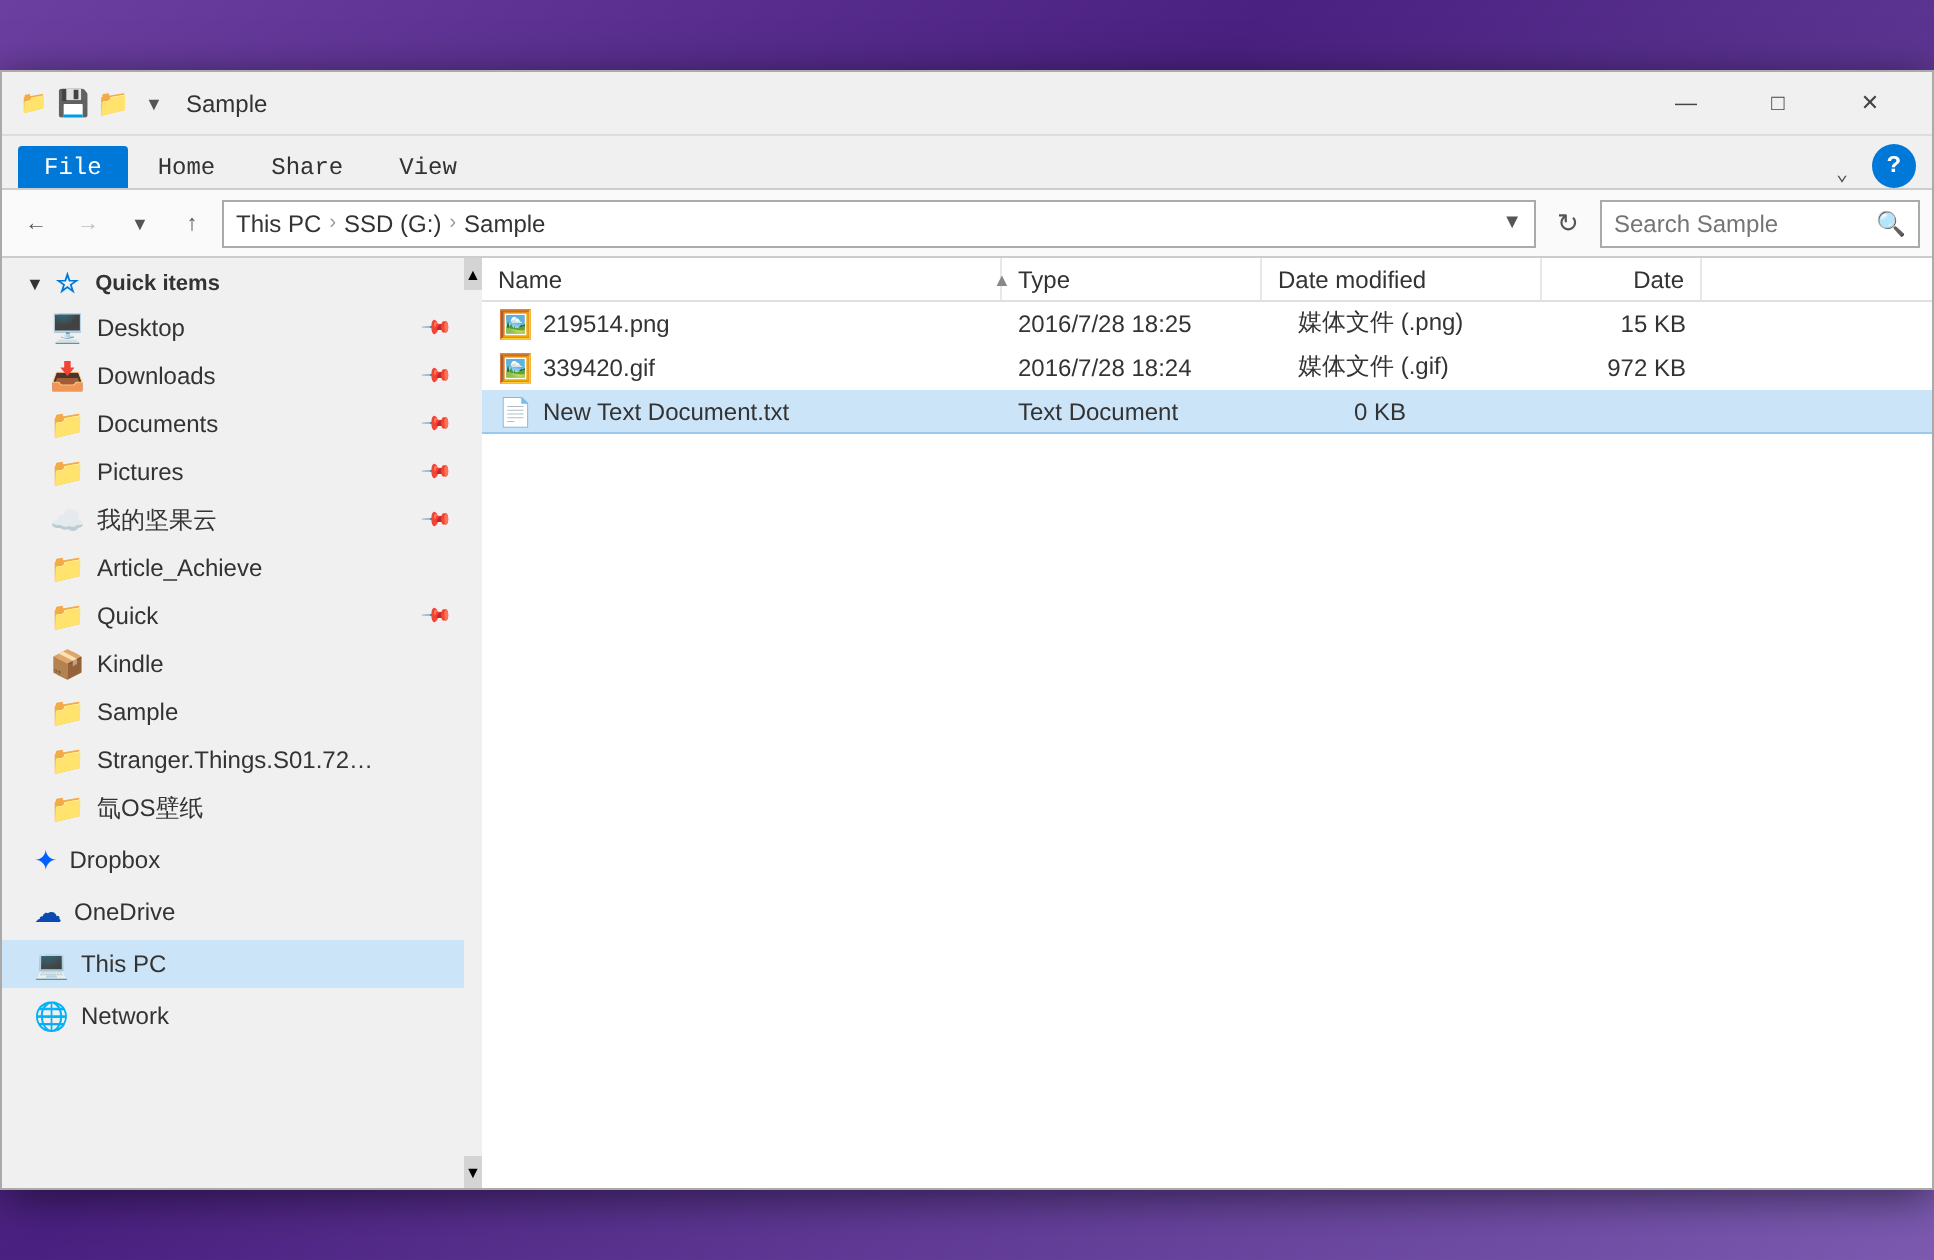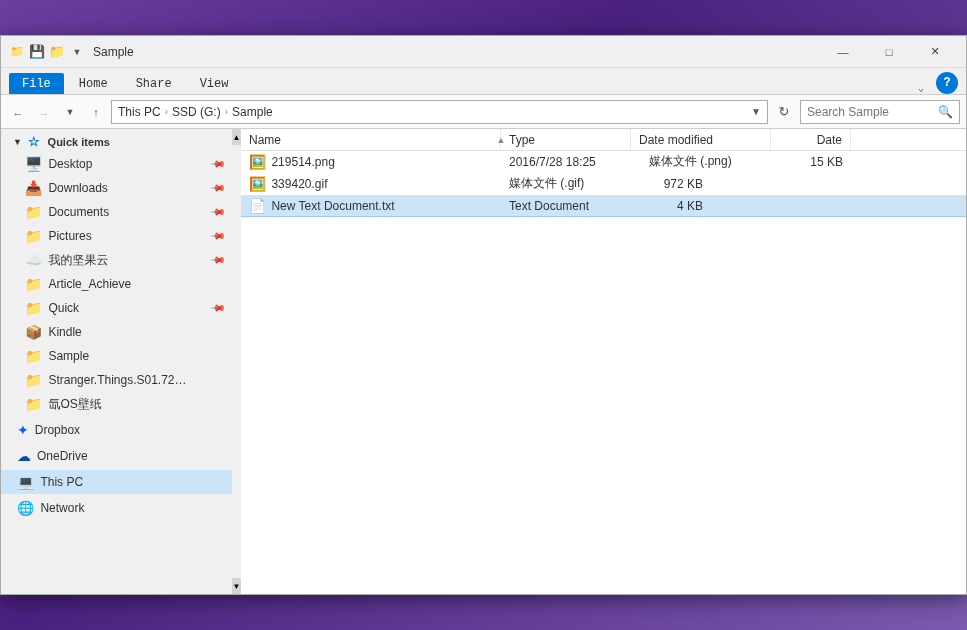--- a/index.html
+++ b/index.html
@@ -574,31 +574,32 @@
           <div class="file-cell date">2016/7/28 18:25</div>
           <div class="file-cell type">媒体文件 (.png)</div>
           <div class="file-cell size">15 KB</div>
         </div>
 
         <div class="file-row">
           <div class="file-cell name">
             <span style="font-size:14px">🖼️</span>
             <span>339420.gif</span>
           </div>
+          <div class="file-cell date">2016/7/28 18:24</div>
           <div class="file-cell type">媒体文件 (.gif)</div>
           <div class="file-cell size">972 KB</div>
         </div>
 
         <div class="file-row selected">
           <div class="file-cell name">
             <span style="font-size:14px">📄</span>
             <span>New Text Document.txt</span>
           </div>
           <div class="file-cell type">Text Document</div>
-          <div class="file-cell size">4 KB</div>
+          <div class="file-cell size">0 KB</div>
         </div>
 
       </div>
     </div>
 
   </div>
 
 
 </div>
 

